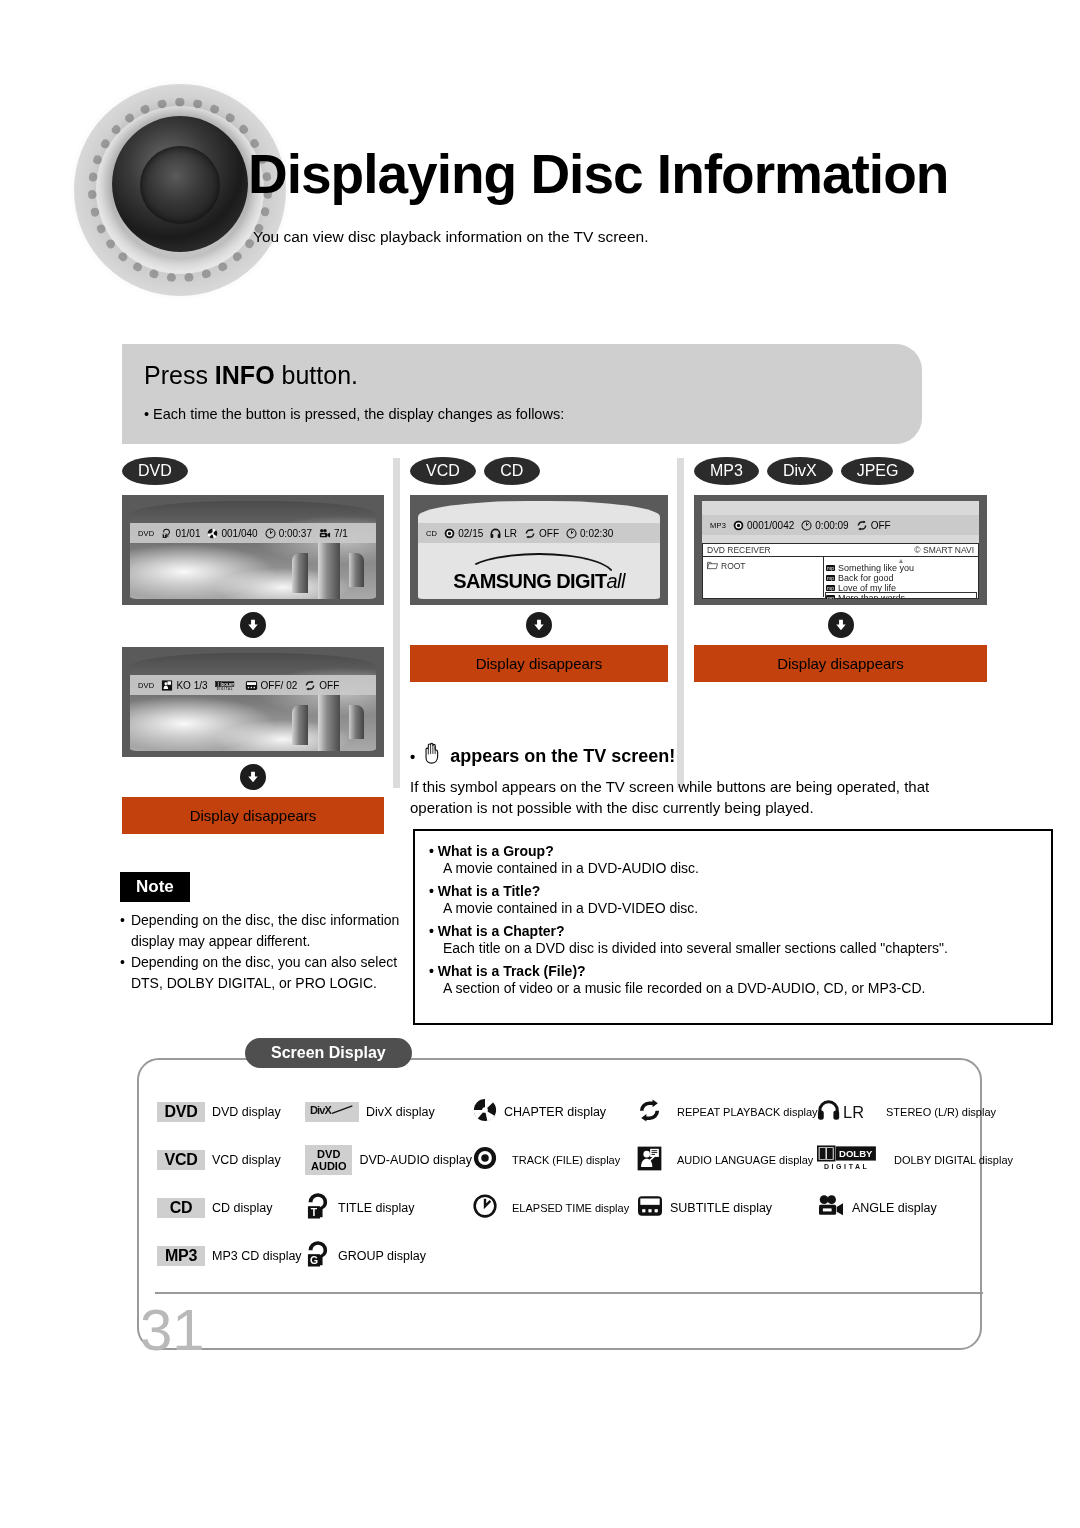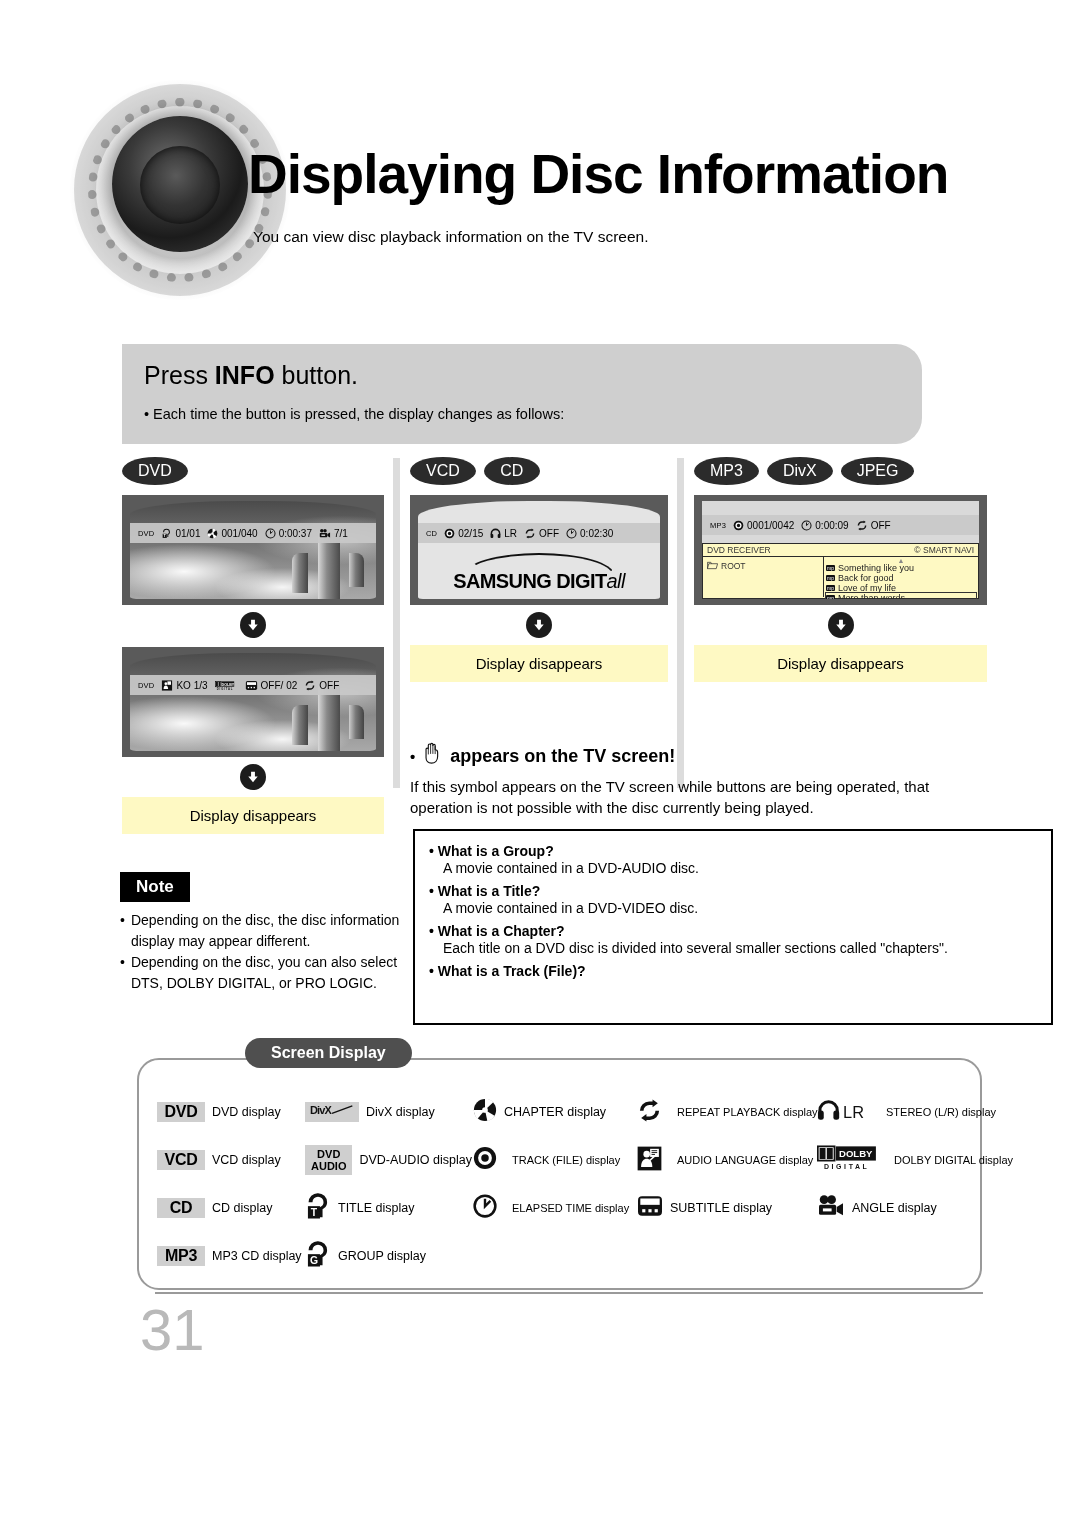--- a/index.html
+++ b/index.html
@@ -157,21 +157,21 @@
   }
   .samsung-logo i { font-weight: normal; }
   .samsung-swoosh {
     position: absolute; left: 50%; transform: translateX(-50%); bottom: 24px;
     width: 150px; height: 22px;
     border: 2px solid #111; border-color: #111 transparent transparent transparent;
     border-radius: 50%/100% 100% 0 0;
   }
 
   
-  .navi { position: absolute; left:0; right:0; top: 42px; bottom: 0; background: #fef9c3; border:1px solid #2b2b2b;}
+  .navi { position: absolute; left:0; right:0; top: 42px; bottom: 0; background: #ffffff; border:1px solid #2b2b2b;}
   .navi-bar {
     display:flex; justify-content: space-between; align-items:center;
     font-size: 8.5px; padding: 1px 4px; border-bottom: 1px solid #2b2b2b; color:#333;
   }
   .navi-body { display:flex; height: calc(100% - 14px); }
   .navi-left { width: 44%; border-right: 1px solid #2b2b2b; padding: 4px 4px; display:flex; align-items:flex-start; gap:3px; font-size: 8.5px; color:#333;}
   .navi-right { flex:1; padding: 1px 2px; }
   .navi-right .arrow-up { text-align:center; font-size:7px; line-height:5px; color:#888; }
   .navi-file { display:flex; align-items:center; gap:3px; font-size:9px; line-height:10px; color:#222; }
   .navi-file.sel { outline: 1px solid #333; }
@@ -181,21 +181,21 @@
   }
 
   
   .arrow-down {
     width: 26px; height: 26px; margin: 7px auto; border-radius: 50%;
     background: #1c1c1c; display:flex; align-items:center; justify-content:center;
   }
   .arrow-down svg { display:block; }
 
   .disappear {
-    background: #fef9c3; text-align: center;
+    background: #c2410c; text-align: center;
     font-size: 15px; padding: 10px 0; width: 100%;
   }
 
   
   .hand-notice { position: absolute; left: 410px; top: 742px; width: 575px; }
   .hand-line {
     display: flex; align-items: center; gap: 8px;
     font-size: 18px; font-weight: bold;
   }
   .hand-bullet { font-size: 15px; }
@@ -215,21 +215,21 @@
   .note-tag {
     display:inline-block; background:#000; color:#fff; font-weight:bold;
     font-size: 17px; padding: 3px 14px; border: 2px solid #000;
   }
   .note-list { margin-top: 8px; }
   .note-li { font-size: 14px; line-height: 21px; display:flex; gap:6px; }
   .note-li .b { flex:0 0 auto; }
 
   
   .legend {
-    position: absolute; left: 137px; top: 1058px; width: 845px; height: 232px;
+    position: absolute; left: 137px; top: 1058px; width: 845px; height: 292px;
     border: 2px solid #9a9a9a; border-radius: 22px; background:#fff;
   }
   .legend-tab {
     position: absolute; left: 106px; top: -22px;
     background: #4f4f4f; color: #fff; font-weight: bold; font-size: 16px;
     padding: 6px 26px; border-radius: 16px;
   }
   .legend-grid {
     position: absolute; left: 18px; top: 28px; right: 10px;
     display: grid;
@@ -604,20 +604,21 @@
     <div class="qa-item">
       <div class="qa-q">• What is a Title?</div>
       <div class="qa-a">A movie contained in a DVD-VIDEO disc.</div>
     </div>
     <div class="qa-item">
       <div class="qa-q">• What is a Chapter?</div>
       <div class="qa-a">Each title on a DVD disc is divided into several smaller sections called "chapters".</div>
     </div>
     <div class="qa-item">
       <div class="qa-q">• What is a Track (File)?</div>
+      <div class="qa-a">A section of video or a music file recorded on a DVD-AUDIO, CD, or MP3-CD.</div>
     </div>
   </div>
 
   <div class="note-box">
     <span class="note-tag">Note</span>
     <div class="note-list">
       <div class="note-li">
           <span class="b">•</span>
           <span>Depending on the disc, the disc information display may appear different.</span>
         </div>

